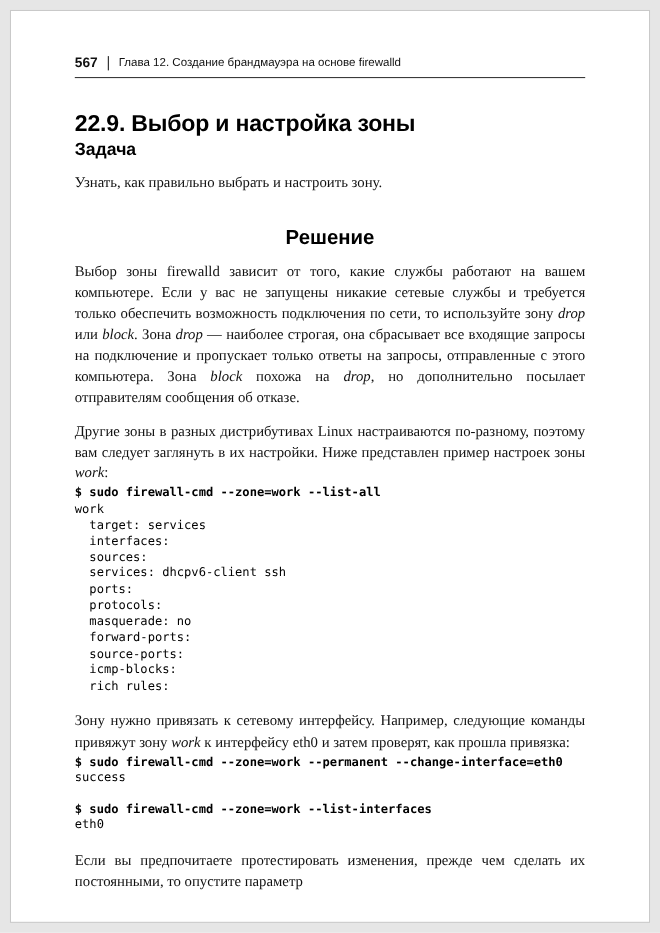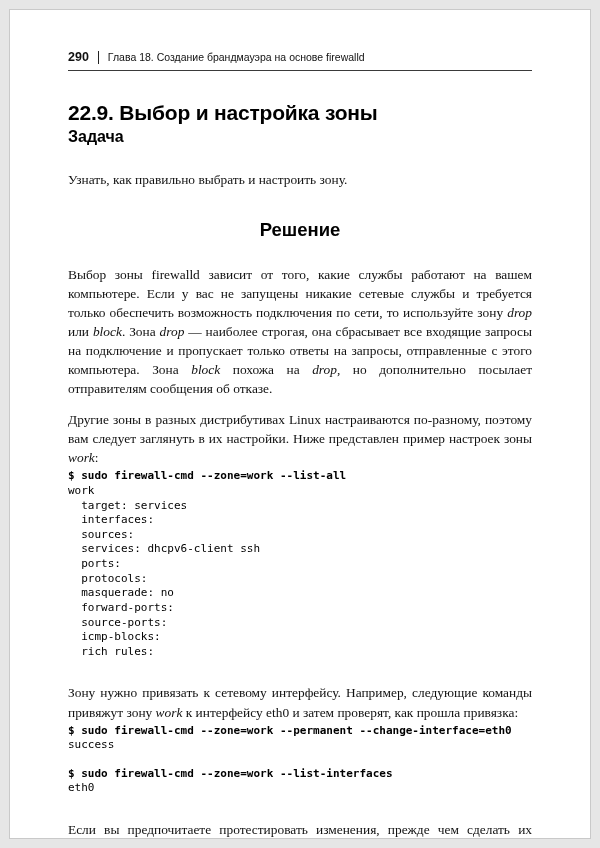--- a/index.html
+++ b/index.html
@@ -47,44 +47,44 @@
     font-weight:bold;
     color:#000;
   }
   .task { font-size:16px; margin-top:3px; }
   .sol  { font-size:18.5px; margin-top:30px;text-align:center; }
   
   .body {
     font-size:13.4px;
     line-height:1.42;
     text-align:justify;
-    margin-top:24px;
+    margin-top:10px;
   }
   .body + .body { margin-top:12px; }
   .it { font-style:italic; }
   
   .code {
     font-family:"DejaVu Sans Mono", monospace;
     font-size:11px;
     line-height:1.33;
     margin:2px 0 14px 0;
     white-space:pre;
     color:#000;
   }
   .code .b { font-weight:bold; }
 </style>
 </head>
 <body>
 
 <div class="page">
 
   <header class="pagehead">
-    <span class="pnum">290</span>
+    <span class="pnum">567</span>
     <span class="psep"></span>
-    <span class="ptitle">Глава 18. Создание брандмауэра на основе firewalld</span>
+    <span class="ptitle">Глава 12. Создание брандмауэра на основе firewalld</span>
   </header>
   <hr class="headrule">
 
   <h1 class="sec">22.9. Выбор и настройка зоны</h1>
 
   <h2 class="sub task">Задача</h2>
   <p class="body">Узнать, как правильно выбрать и настроить зону.</p>
 
   <h2 class="sub sol">Решение</h2>
 

